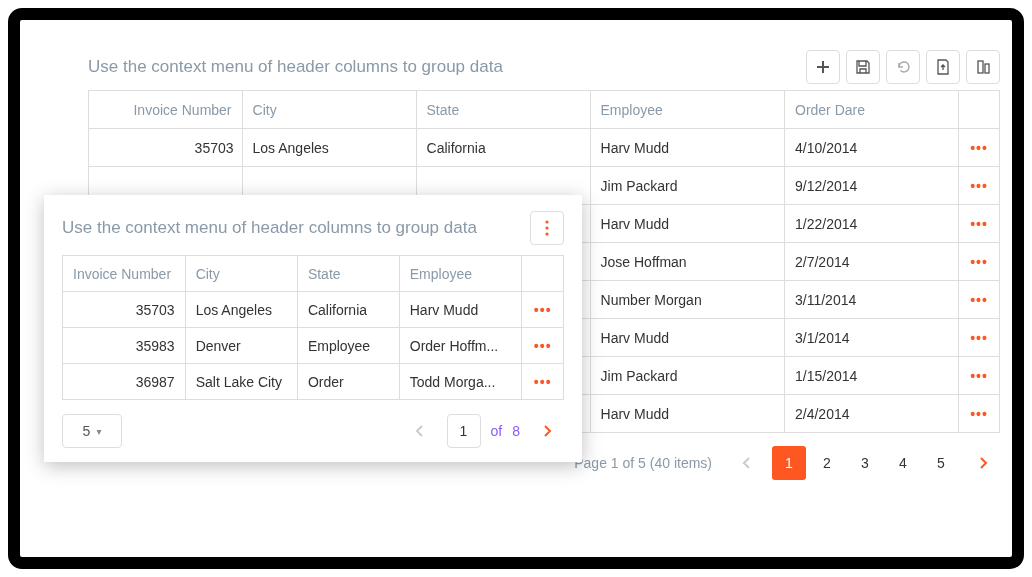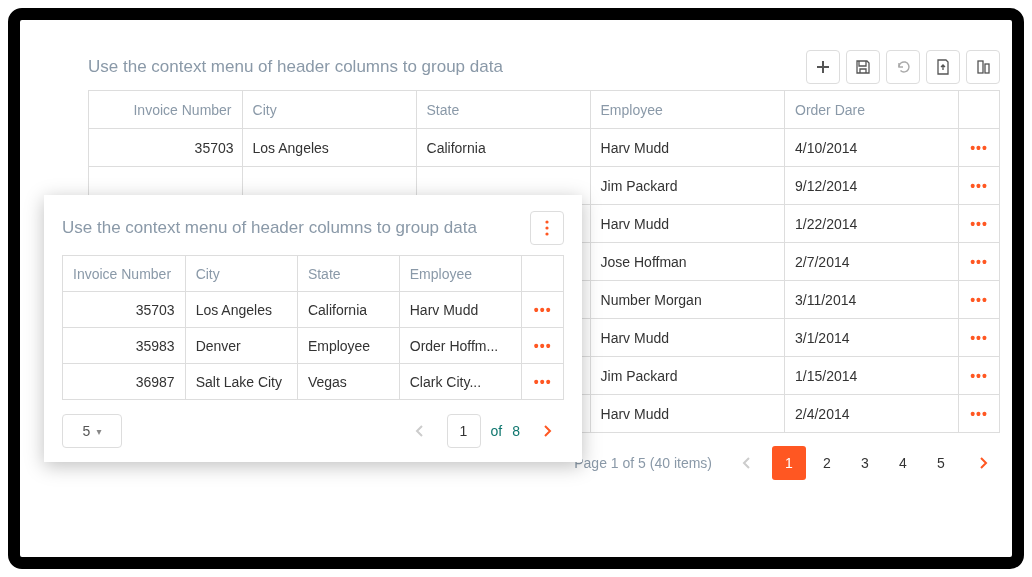--- a/index.html
+++ b/index.html
@@ -96,21 +96,21 @@
 
   
   .front-pager {
     display:flex; align-items:center; justify-content:space-between;
     margin-top: 14px;
   }
   .pgsize { width:60px; height:34px; border:1px solid #ddd; border-radius:4px; display:flex; align-items:center; justify-content:center; gap:6px; color:#555;}
   .caretdn { font-size:10px; color:#888; }
   .front-right { display:flex; align-items:center; gap:10px; }
   .pagebox { width:34px; height:34px; border:1px solid #ddd; border-radius:4px; display:flex; align-items:center; justify-content:center;}
-  .oftxt { color:#0f766e; }
+  .oftxt { color:#8b5cf6; }
   svg { display:block; }
 </style>
 </head>
 <body>
 
 <div class="outer-border"></div>
 <div class="inner-area">
 
   <div class="grid-back">
     <div class="instr-row">
@@ -298,22 +298,22 @@
           <tr>
             <td class="right">35983</td>
             <td>Denver</td>
             <td>Employee</td>
             <td>Order Hoffm...</td>
             <td class="acts">•••</td>
           </tr>
           <tr>
             <td class="right">36987</td>
             <td>Salt Lake City</td>
-            <td>Vegas</td>
-            <td>Clark City...</td>
+            <td>Order</td>
+            <td>Todd Morga...</td>
             <td class="acts">•••</td>
           </tr>
         </tbody>
     </table>
 
     <div class="front-pager">
       <div class="pgsize">
         <span>5</span>
         <span class="caretdn">▾</span>
       </div>

